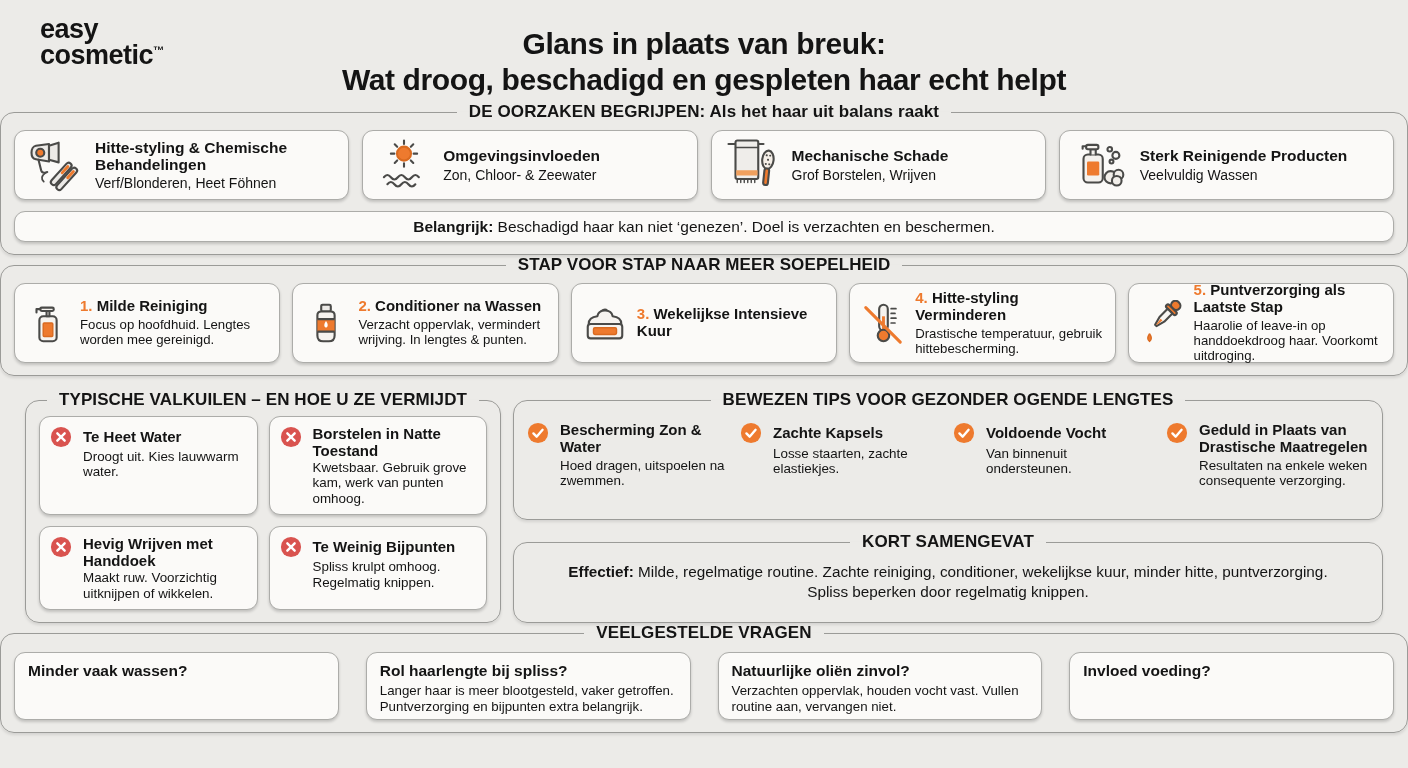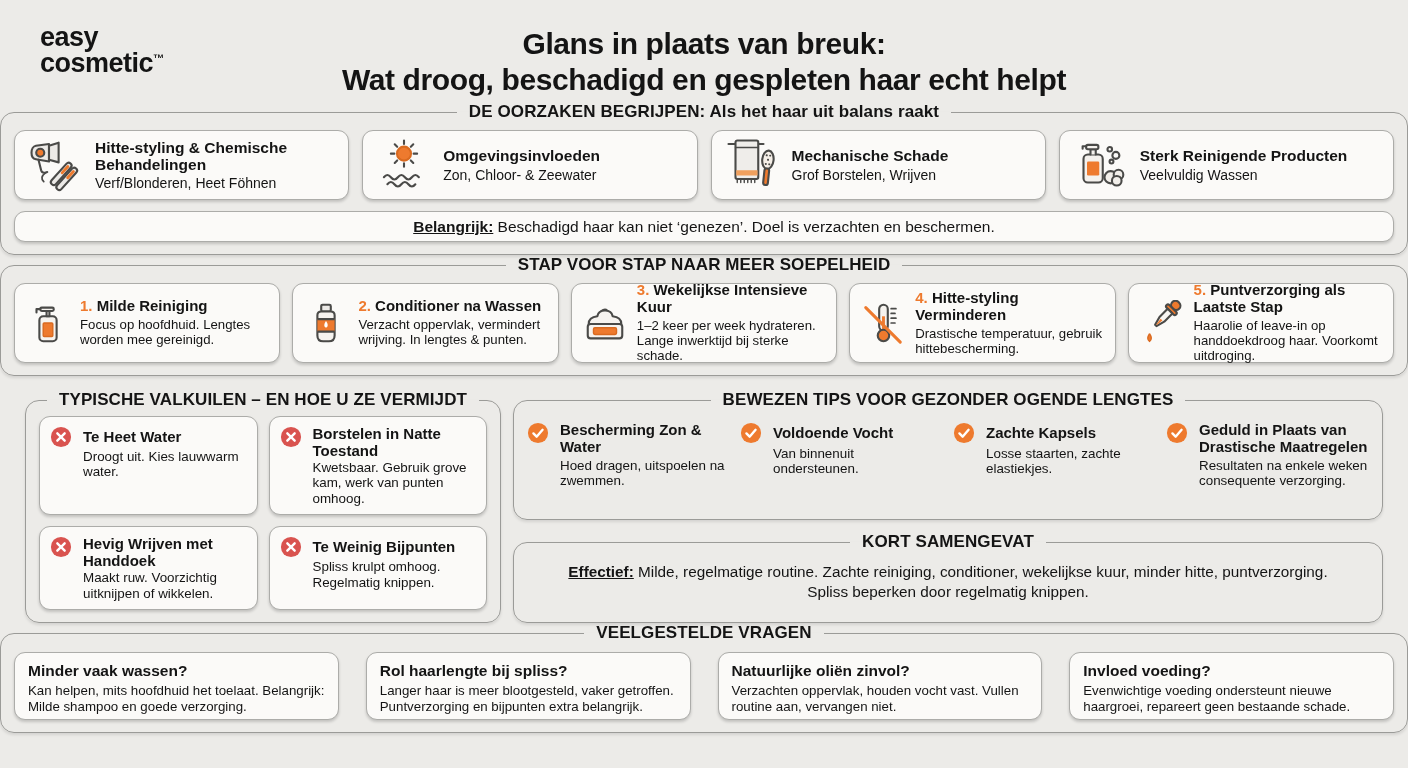--- a/index.html
+++ b/index.html
@@ -6,21 +6,21 @@
   html,body { margin:0; padding:0; }
   body {
     width:1408px; height:768px; overflow:hidden;
     background:#ECEBE8;
     font-family:"Liberation Sans","DejaVu Sans",sans-serif;
     color:#141414;
   }
   
   header { position:relative; height:102px; }
   .logo {
-    position:absolute; left:40px; top:24px;
+    position:absolute; left:40px; top:16px;
     font-size:27px; font-weight:700; line-height:.98; letter-spacing:-.5px;
   }
   .logo sup { font-size:11px; font-weight:700; }
   h1 {
     margin:0; padding-top:26px; text-align:center;
     font-size:30px; line-height:1.2; letter-spacing:-.4px; font-weight:700;
   }
   h1 span { display:block; }
   
   fieldset.panel {
@@ -46,21 +46,21 @@
   
   .cards4 { display:grid; grid-template-columns:repeat(4,1fr); gap:13px; margin-top:2px; }
   .cause-card { display:flex; align-items:center; gap:10px; padding:5px 12px; height:70px; }
   .cause-icon { flex:0 0 58px; display:flex; justify-content:center; }
   .cause-title { font-size:15.5px; font-weight:700; line-height:1.12; }
   .cause-sub { font-size:14px; line-height:1.15; margin-top:2px; }
   .note {
     margin-top:11px; height:31px; display:flex; align-items:center; justify-content:center;
     font-size:15.5px; text-align:center;
   }
-  .b { font-weight:700;text-decoration:underline; }
+  .b { font-weight:700; }
   
   .cards5 { display:grid; grid-template-columns:repeat(5,1fr); gap:12px; margin-top:2px; }
   .step-card { display:flex; align-items:center; gap:8px; padding:5px 9px; height:80px; }
   .step-icon { flex:0 0 48px; display:flex; justify-content:center; }
   .step-title { font-size:15px; font-weight:700; line-height:1.12; }
   .orange { color:#EE7A2E; }
   .step-text { font-size:13.2px; line-height:1.15; margin-top:2px; }
   
   .pitfalls { width:476px; flex:0 0 476px; display:flex; flex-direction:column; }
   .grid2 { display:grid; grid-template-columns:1fr 1fr; gap:11px; margin-top:0; flex:1; }
@@ -246,21 +246,20 @@
             <g stroke="#4a4a48" stroke-width="2.2" stroke-linejoin="round" stroke-linecap="round">
               <path d="M7 25 q0 -7 9 -8 q1 -6 8 -6 q7 0 8 6 q9 1 9 8" fill="#F6F3EF"></path>
               <path d="M20 11.5 q4 -3 6.5 -.5" fill="none" stroke-width="1.8"></path>
               <rect x="6" y="25" width="36" height="15" rx="3" fill="#F6F3EF"></rect>
               <rect x="12" y="29" width="24" height="7" rx="1.5" fill="#EE7A2E" stroke="#D96A20" stroke-width="1.5"></rect>
             </g>
           </svg>
         </span>
         <div>
           <div class="step-title"><span class="orange">3.</span> <span>Wekelijkse Intensieve Kuur</span></div>
-          <div class="step-text">1–2 keer per week hydrateren. Lange inwerktijd bij sterke schade.</div>
         </div>
       </div>
 
       <div class="card step-card">
         <span class="step-icon">
           <svg viewBox="0 0 48 48" width="46" height="46">
             <g stroke="#4a4a48" stroke-width="2.2" stroke-linecap="round">
               <rect x="20" y="5" width="9" height="27" rx="4.5" fill="#F6F3EF"></rect>
               <rect x="23" y="17" width="3" height="15" fill="#EE7A2E" stroke="none"></rect>
               <circle cx="24.5" cy="37" r="6" fill="#EE7A2E"></circle>
@@ -364,33 +363,33 @@
             <div class="tip-text">Hoed dragen, uitspoelen na zwemmen.</div>
           </div>
 
           <div class="tip-item">
             <span class="sicon">
               <svg viewBox="0 0 24 24" width="22" height="22">
                   <circle cx="12" cy="12" r="11" fill="#EE7A2E"></circle>
                   <path d="M7 12.5 L10.5 16 L17 8.5" stroke="#fff" stroke-width="2.6" fill="none" stroke-linecap="round" stroke-linejoin="round"></path>
                 </svg>
             </span>
-            <div class="tip-title">Voldoende Vocht</div>
-            <div class="tip-text">Van binnenuit ondersteunen.</div>
+            <div class="tip-title">Zachte Kapsels</div>
+            <div class="tip-text">Losse staarten, zachte elastiekjes.</div>
           </div>
 
           <div class="tip-item">
             <span class="sicon">
               <svg viewBox="0 0 24 24" width="22" height="22">
                   <circle cx="12" cy="12" r="11" fill="#EE7A2E"></circle>
                   <path d="M7 12.5 L10.5 16 L17 8.5" stroke="#fff" stroke-width="2.6" fill="none" stroke-linecap="round" stroke-linejoin="round"></path>
                 </svg>
             </span>
-            <div class="tip-title">Zachte Kapsels</div>
-            <div class="tip-text">Losse staarten, zachte elastiekjes.</div>
+            <div class="tip-title">Voldoende Vocht</div>
+            <div class="tip-text">Van binnenuit ondersteunen.</div>
           </div>
 
           <div class="tip-item">
             <span class="sicon">
               <svg viewBox="0 0 24 24" width="22" height="22">
                   <circle cx="12" cy="12" r="11" fill="#EE7A2E"></circle>
                   <path d="M7 12.5 L10.5 16 L17 8.5" stroke="#fff" stroke-width="2.6" fill="none" stroke-linecap="round" stroke-linejoin="round"></path>
                 </svg>
             </span>
             <div class="tip-title">Geduld in Plaats van Drastische Maatregelen</div>
@@ -405,33 +404,31 @@
       </fieldset>
     </div>
   </div>
 
   <fieldset class="panel m-faq">
     <legend>VEELGESTELDE VRAGEN</legend>
     <div class="faq-grid">
 
       <div class="card faq-card">
         <div class="faq-q">Minder vaak wassen?</div>
-        <div class="faq-a">Kan helpen, mits hoofdhuid het toelaat. Belangrijk: Milde shampoo en goede verzorging.</div>
       </div>
 
       <div class="card faq-card">
         <div class="faq-q">Rol haarlengte bij spliss?</div>
         <div class="faq-a">Langer haar is meer blootgesteld, vaker getroffen. Puntverzorging en bijpunten extra belangrijk.</div>
       </div>
 
       <div class="card faq-card">
         <div class="faq-q">Natuurlijke oliën zinvol?</div>
         <div class="faq-a">Verzachten oppervlak, houden vocht vast. Vullen routine aan, vervangen niet.</div>
       </div>
 
       <div class="card faq-card">
         <div class="faq-q">Invloed voeding?</div>
-        <div class="faq-a">Evenwichtige voeding ondersteunt nieuwe haargroei, repareert geen bestaande schade.</div>
       </div>
     </div>
   </fieldset>
 
 </div>
 
 </body></html>

